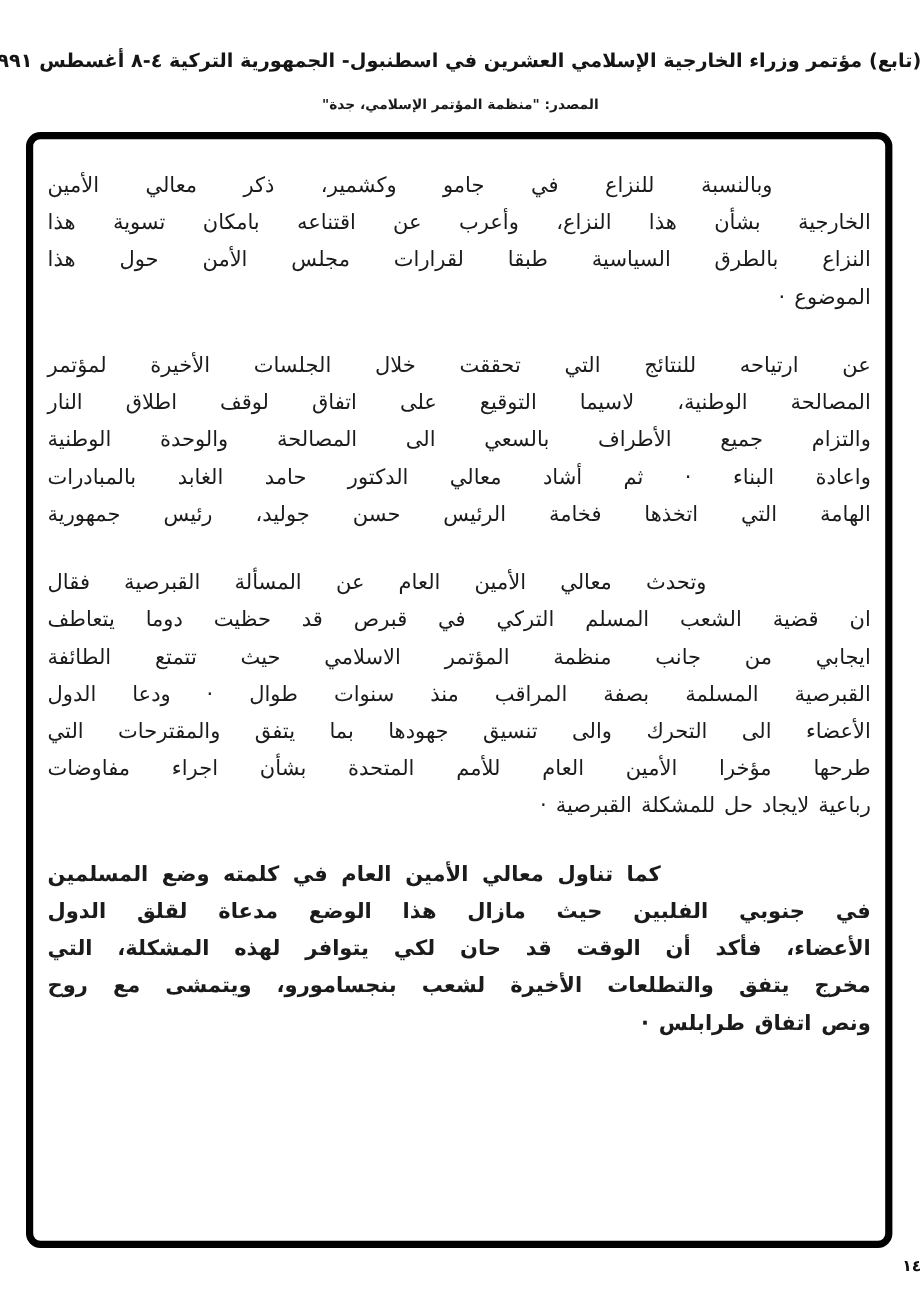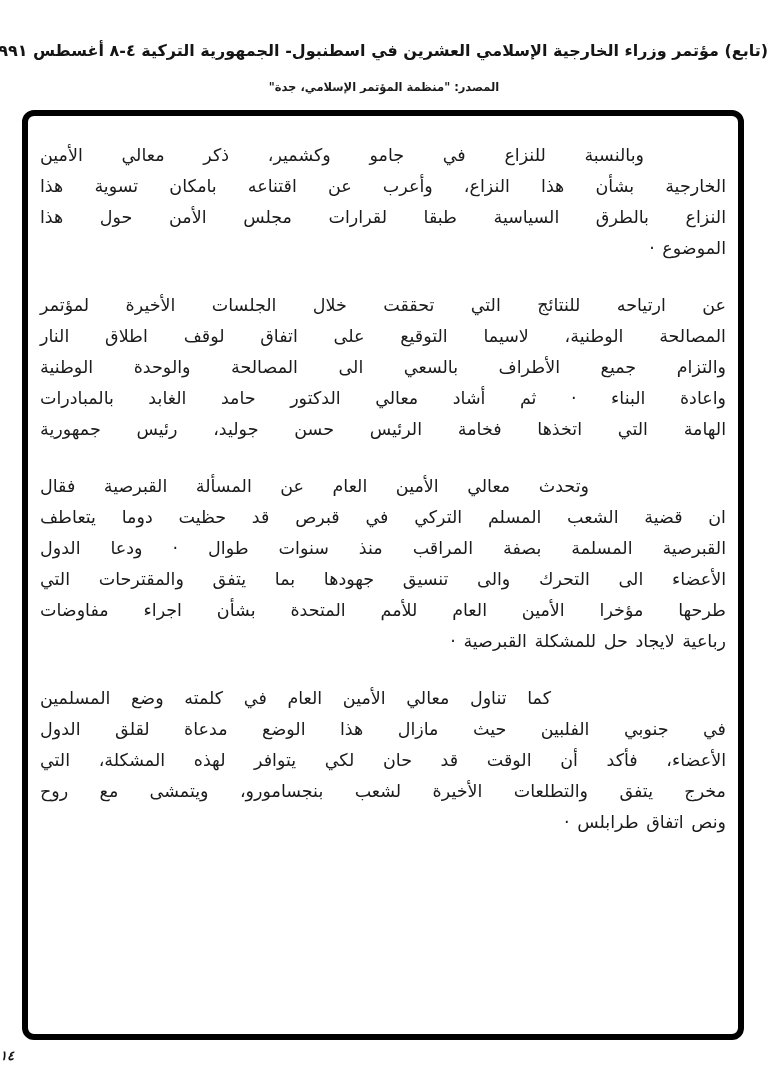--- a/index.html
+++ b/index.html
@@ -57,44 +57,43 @@
     right: 12px;
     left: 12px;
     direction: rtl;
   }
   .para {
     margin: 0 0 26px 0;
     color: #1b1b1b;
     font-size: 17.5px;
     line-height: 31px;
   }
-  .para:last-child { margin-bottom: 0; }
+  .para:last-child { margin-bottom: 0; font-weight: bold; }
   .line {
     text-align: justify;
     text-align-last: justify;
     word-spacing: 2px;
   }
   .line.last {
     text-align-last: right;
   }
   
   .para:nth-child(1) .line.first { padding-right: 82px; }
   .para:nth-child(2) .line.first { padding-right: 16px; }
   .para:nth-child(3) .line.first { padding-right: 137px; }
   .para:nth-child(4) .line.first { padding-right: 175px; }
   .page-number {
     position: absolute;
     top: 1048px;
     left: 0;
     right: 0;
-    text-align: left;
+    text-align: right;
     font-weight: bold;
     font-size: 13px;
     color: #111111;
-    font-style: italic;
   }
 </style>
 </head>
 <body>
 
 <div class="page">
 
   <div class="doc-title">(تابع) مؤتمر وزراء الخارجية الإسلامي العشرين في اسطنبول- الجمهورية التركية ⁦٤-٨⁩ أغسطس ١٩٩١ البيان الختامي</div>
 
   <div class="doc-source">المصدر: "منظمة المؤتمر الإسلامي، جدة"</div>
@@ -111,20 +110,21 @@
         <div class="para">
           <div class="line">عن ارتياحه للنتائج التي تحققت خلال الجلسات الأخيرة لمؤتمر</div>
           <div class="line">المصالحة الوطنية، لاسيما التوقيع على اتفاق لوقف اطلاق النار</div>
           <div class="line">والتزام جميع الأطراف بالسعي الى المصالحة والوحدة الوطنية</div>
           <div class="line">واعادة البناء · ثم أشاد معالي الدكتور حامد الغابد بالمبادرات</div>
           <div class="line">الهامة التي اتخذها فخامة الرئيس حسن جوليد، رئيس جمهورية</div>
         </div>
         <div class="para">
           <div class="line first">وتحدث معالي الأمين العام عن المسألة القبرصية فقال</div>
           <div class="line">ان قضية الشعب المسلم التركي في قبرص قد حظيت دوما يتعاطف</div>
+          <div class="line">ايجابي من جانب منظمة المؤتمر الاسلامي حيث تتمتع الطائفة</div>
           <div class="line">القبرصية المسلمة بصفة المراقب منذ سنوات طوال · ودعا الدول</div>
           <div class="line">الأعضاء الى التحرك والى تنسيق جهودها بما يتفق والمقترحات التي</div>
           <div class="line">طرحها مؤخرا الأمين العام للأمم المتحدة بشأن اجراء مفاوضات</div>
           <div class="line last">رباعية لايجاد حل للمشكلة القبرصية ·</div>
         </div>
         <div class="para">
           <div class="line first">كما تناول معالي الأمين العام في كلمته وضع المسلمين</div>
           <div class="line">في جنوبي الفلبين حيث مازال هذا الوضع مدعاة لقلق الدول</div>
           <div class="line">الأعضاء، فأكد أن الوقت قد حان لكي يتوافر لهذه المشكلة، التي</div>
           <div class="line">مخرج يتفق والتطلعات الأخيرة لشعب بنجسامورو، ويتمشى مع روح</div>

